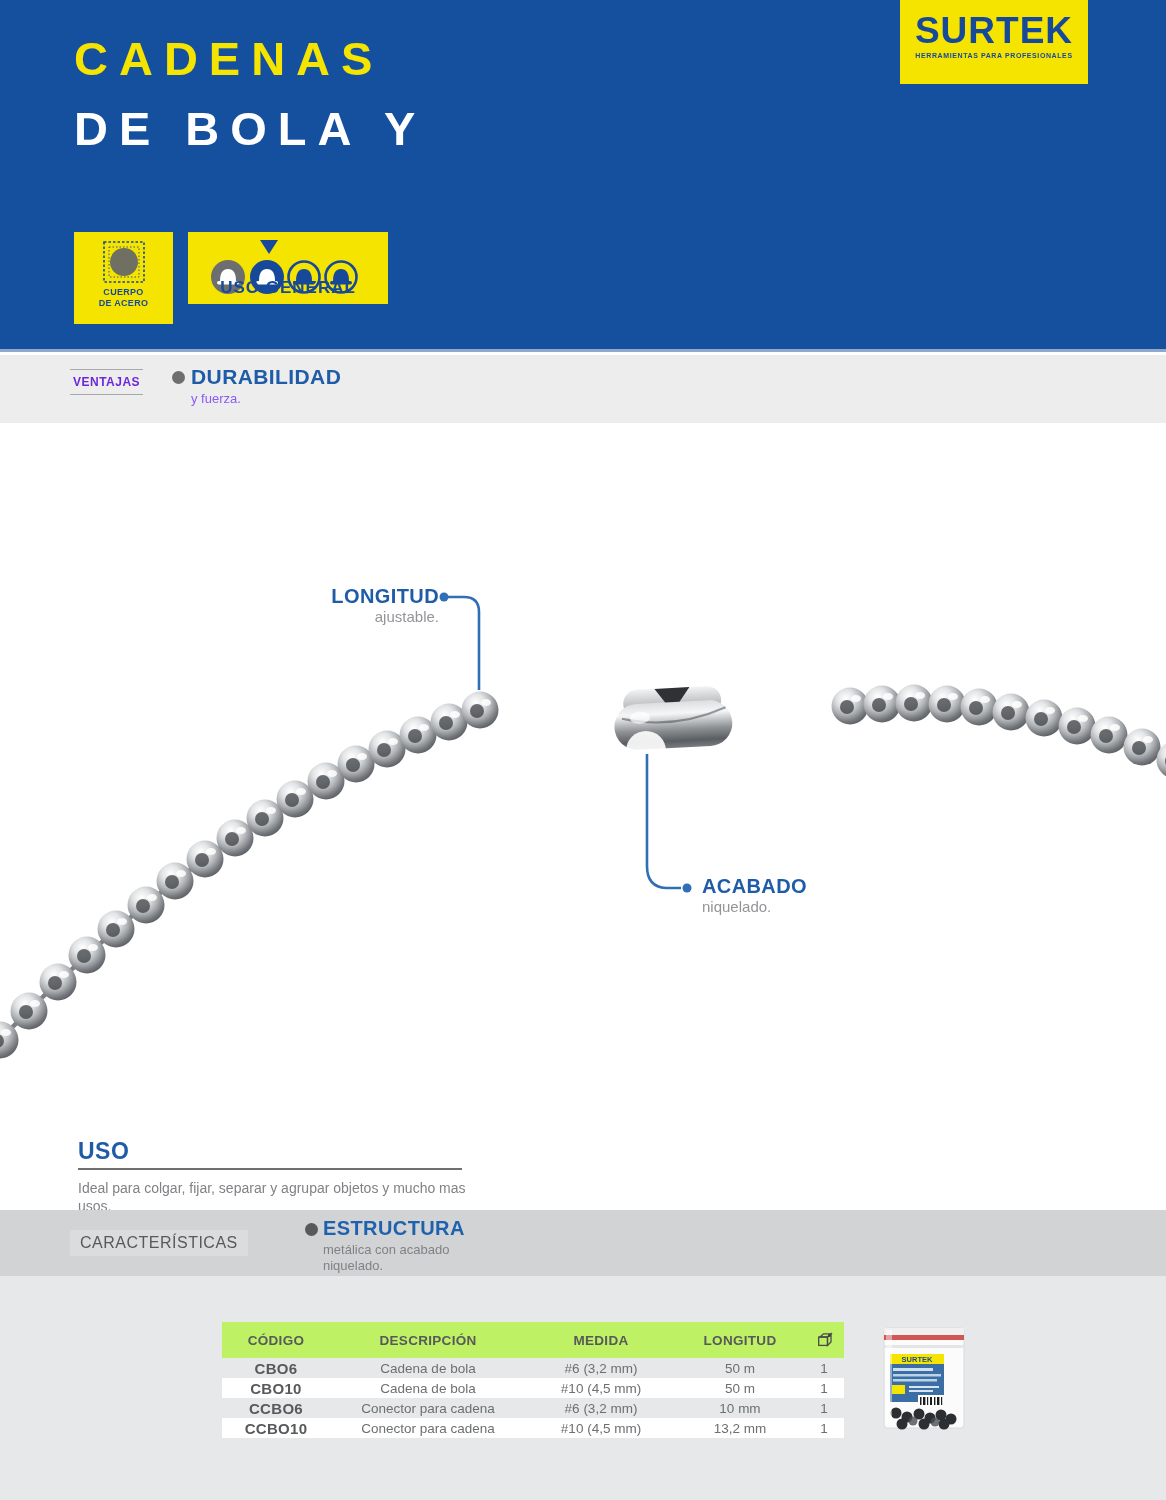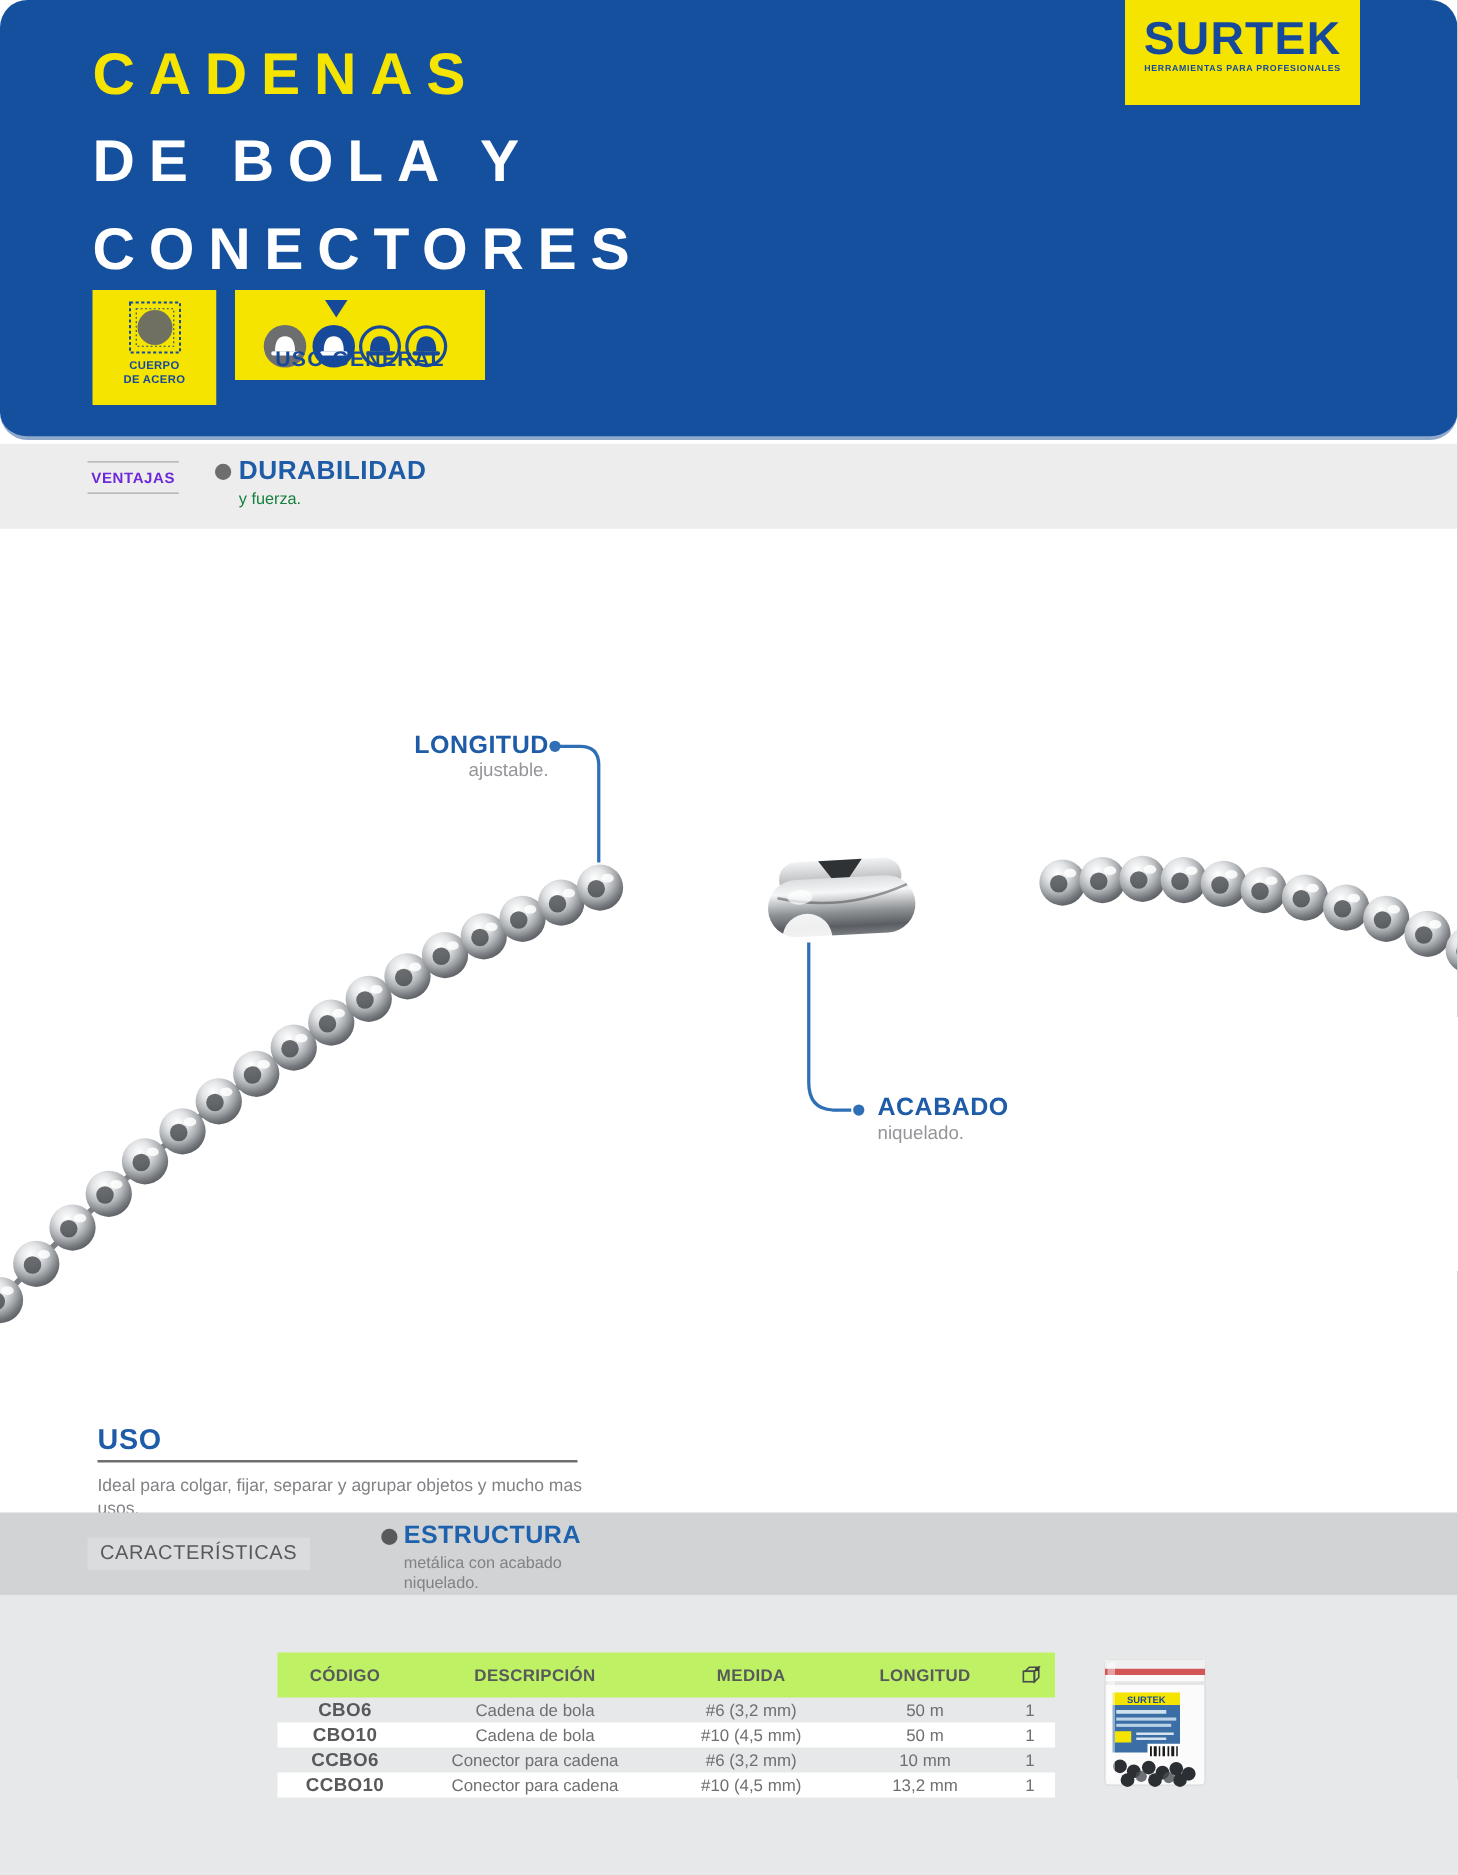--- a/index.html
+++ b/index.html
@@ -1,20 +1,20 @@
 <!DOCTYPE html>
 <html><head>
 <meta charset="utf-8">
 <style>
   * { margin:0; padding:0; box-sizing:border-box; }
   body { background:#888; font-family:"Liberation Sans", sans-serif; }
   .page { position:relative; width:1166px; height:1500px; margin:0 auto; background:#ffffff; overflow:hidden; }
 
   
-  .header { position:absolute; left:0; top:0; width:1166px; height:352px; background:#15509E; border-bottom:3px solid #8FA9CC;border-radius:22px; }
+  .header { position:absolute; left:0; top:0; width:1166px; height:352px; background:#15509E; border-bottom:3px solid #8FA9CC; }
   .title { position:absolute; left:74px; top:24px; }
   .title div { font-size:47px; font-weight:700; letter-spacing:11px; line-height:70px; white-space:nowrap; }
   .t1 { color:#F5E400; }
   .t2, .t3 { color:#ffffff; }
 
   .logo { position:absolute; left:900px; top:0; width:188px; height:84px; background:#F5E400; text-align:center; }
   .logo-name { font-size:37px; font-weight:900; color:#17499B; letter-spacing:1px; margin-top:12px; line-height:38px; }
   .logo-tag { font-size:7px; font-weight:700; color:#17499B; letter-spacing:0.6px; margin-top:2px; }
 
   .badge { position:absolute; top:232px; background:#F5E400; }
@@ -24,21 +24,21 @@
   .badge-uso { left:188px; width:200px; height:72px; }
   .badge-uso svg { display:block; }
   .uso-general-label { position:absolute; left:0; bottom:6px; width:100%; text-align:center; font-size:17px; font-weight:800; color:#17499B; letter-spacing:1px; }
 
   
   .ventajas-bar { position:absolute; left:0; top:355px; width:1166px; height:68px; background:#EDEDEE; }
   .section-label { position:absolute; left:70px; top:14px; font-size:12px; font-weight:700; color:#6d28d9; letter-spacing:0.5px; border-top:1px solid #A7A9AC; border-bottom:1px solid #A7A9AC; padding:5px 3px; }
   .bullet { position:absolute; width:13px; height:13px; border-radius:50%; background:#6D6E70; }
   .ventajas-bar .bullet { left:172px; top:16px; }
   .adv-title { position:absolute; left:191px; top:10px; font-size:21px; font-weight:800; color:#1F5CA8; letter-spacing:0.4px; }
-  .adv-sub { position:absolute; left:191px; top:36px; font-size:13px; color:#15803d; }
+  .adv-sub { position:absolute; left:191px; top:36px; font-size:13px; color:#8b5cf6; }
 
   
   .art { position:absolute; left:0; top:0; width:1166px; height:1500px; pointer-events:none; }
 
   .callout-text { position:absolute; }
   .callout-title { font-size:20px; font-weight:800; color:#1F5CA8; letter-spacing:0.4px; line-height:21px; }
   .callout-sub { font-size:15px; color:#939598; line-height:20px; }
   .co-longitud { left:257px; top:586px; width:182px; text-align:right; }
   .co-acabado { left:702px; top:876px; width:200px; text-align:left; }
 
@@ -75,21 +75,20 @@
 </style>
 </head>
 <body>
 
 <div class="page">
 
   <div class="header">
     <div class="title">
       <div class="t1">CADENAS</div>
       <div class="t2">DE BOLA Y</div>
-      <div class="t3">CONECTORES</div>
     </div>
 
     <div class="logo">
       <div class="logo-name">SURTEK</div>
       <div class="logo-tag">HERRAMIENTAS PARA PROFESIONALES</div>
     </div>
 
     <div class="badge badge-steel">
       <svg width="50" height="50" viewBox="0 0 50 50">
         <rect x="5" y="5" width="40" height="40" fill="none" stroke="#17499B" stroke-width="1.6" stroke-dasharray="2.5,2"></rect>

